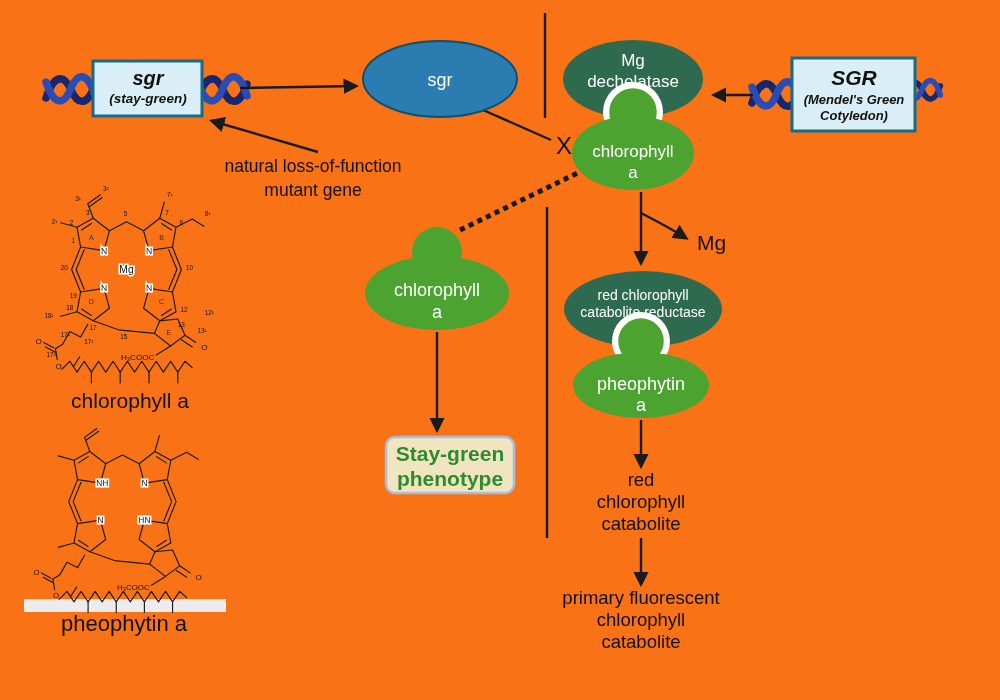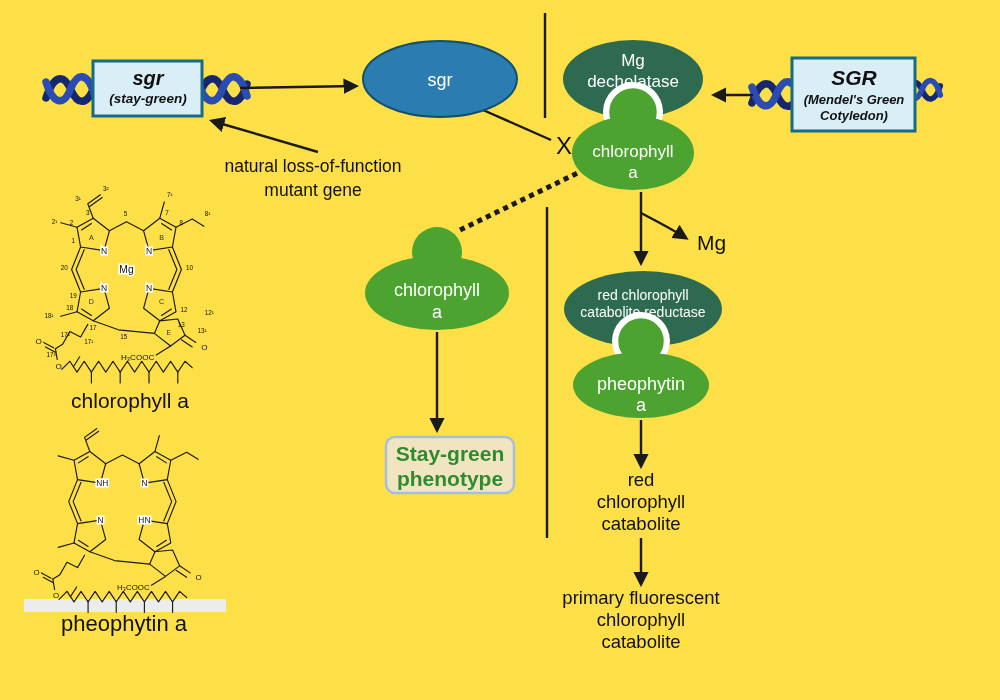--- a/index.html
+++ b/index.html
@@ -1,16 +1,16 @@
 <!DOCTYPE html>
 <html><head>
 <meta charset="utf-8">
 <style>
   html,body{margin:0;padding:0;background:#fff;}
-  #canvas{position:relative;width:1000px;height:700px;background:#fde047;overflow:hidden;
+  #canvas{position:relative;width:1000px;height:700px;background:#f97316;overflow:hidden;
           font-family:"Liberation Sans",sans-serif;}
   svg text{font-family:"Liberation Sans",sans-serif;}
   .node-text{fill:#fff;font-weight:500;}
   .bond{stroke:#1a1a1a;stroke-width:1.3;fill:none;stroke-linecap:round;stroke-linejoin:round;}
   .conn{stroke:#1a1a1a;stroke-width:2.4;fill:none;}
   .halo{paint-order:stroke;stroke:#ffffff;stroke-width:3.5;fill:#111;}
   .posnum{font-size:7px;fill:#111;}
 </style>
 </head>
 <body>

